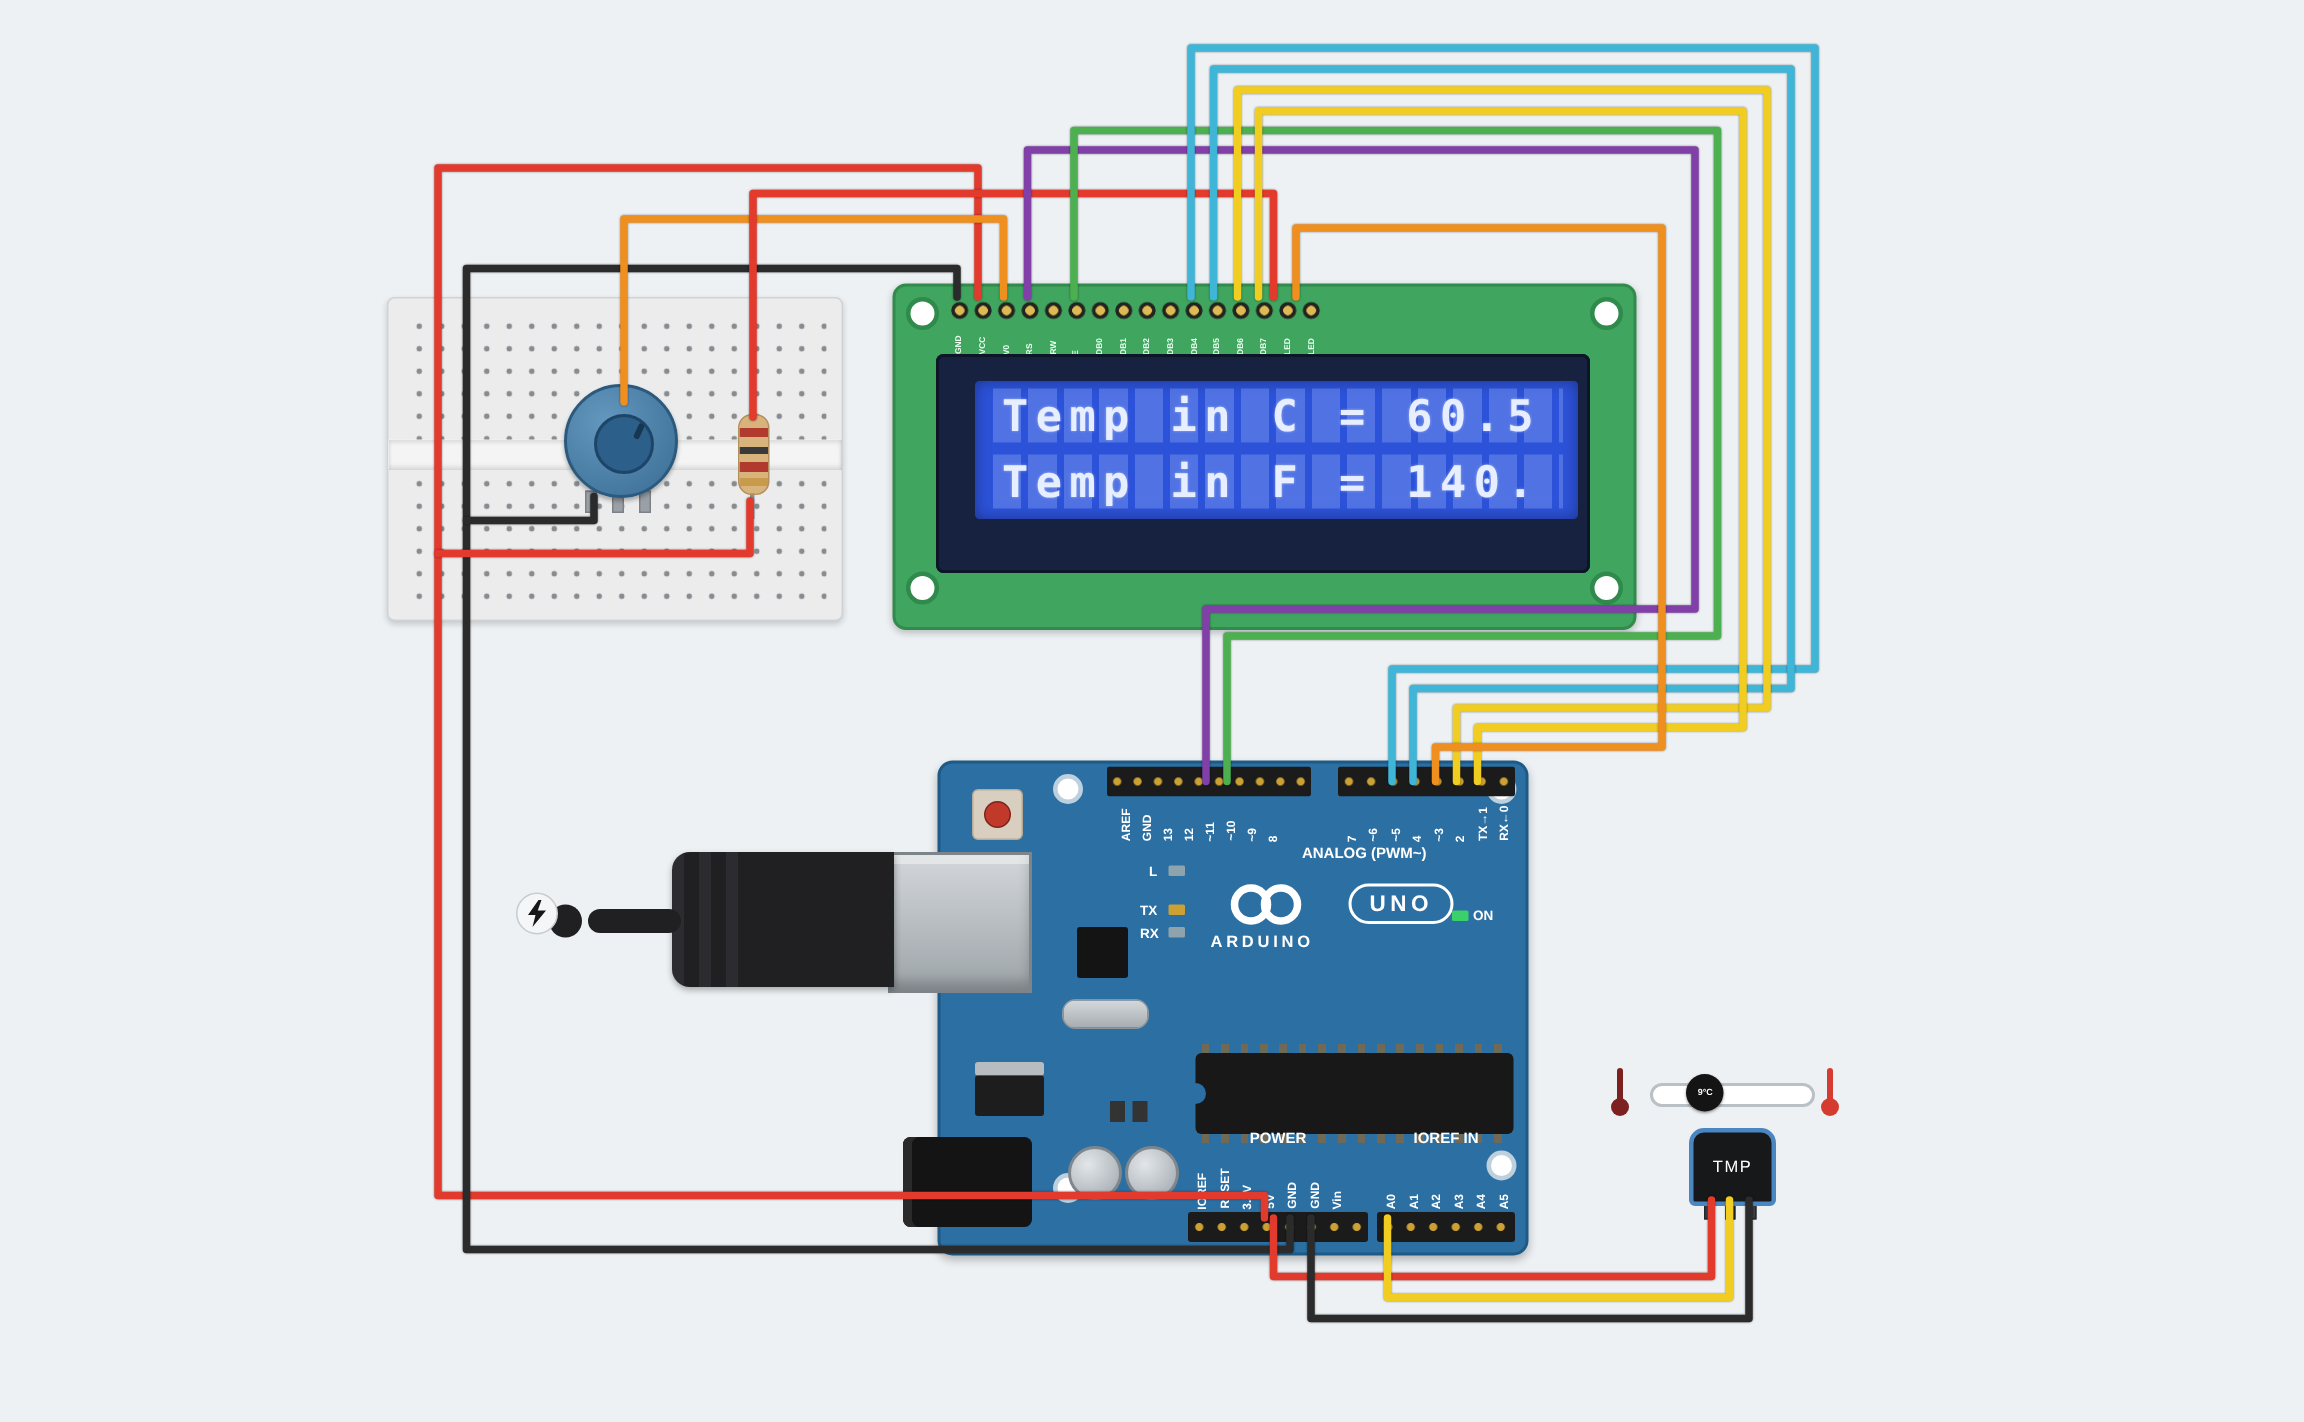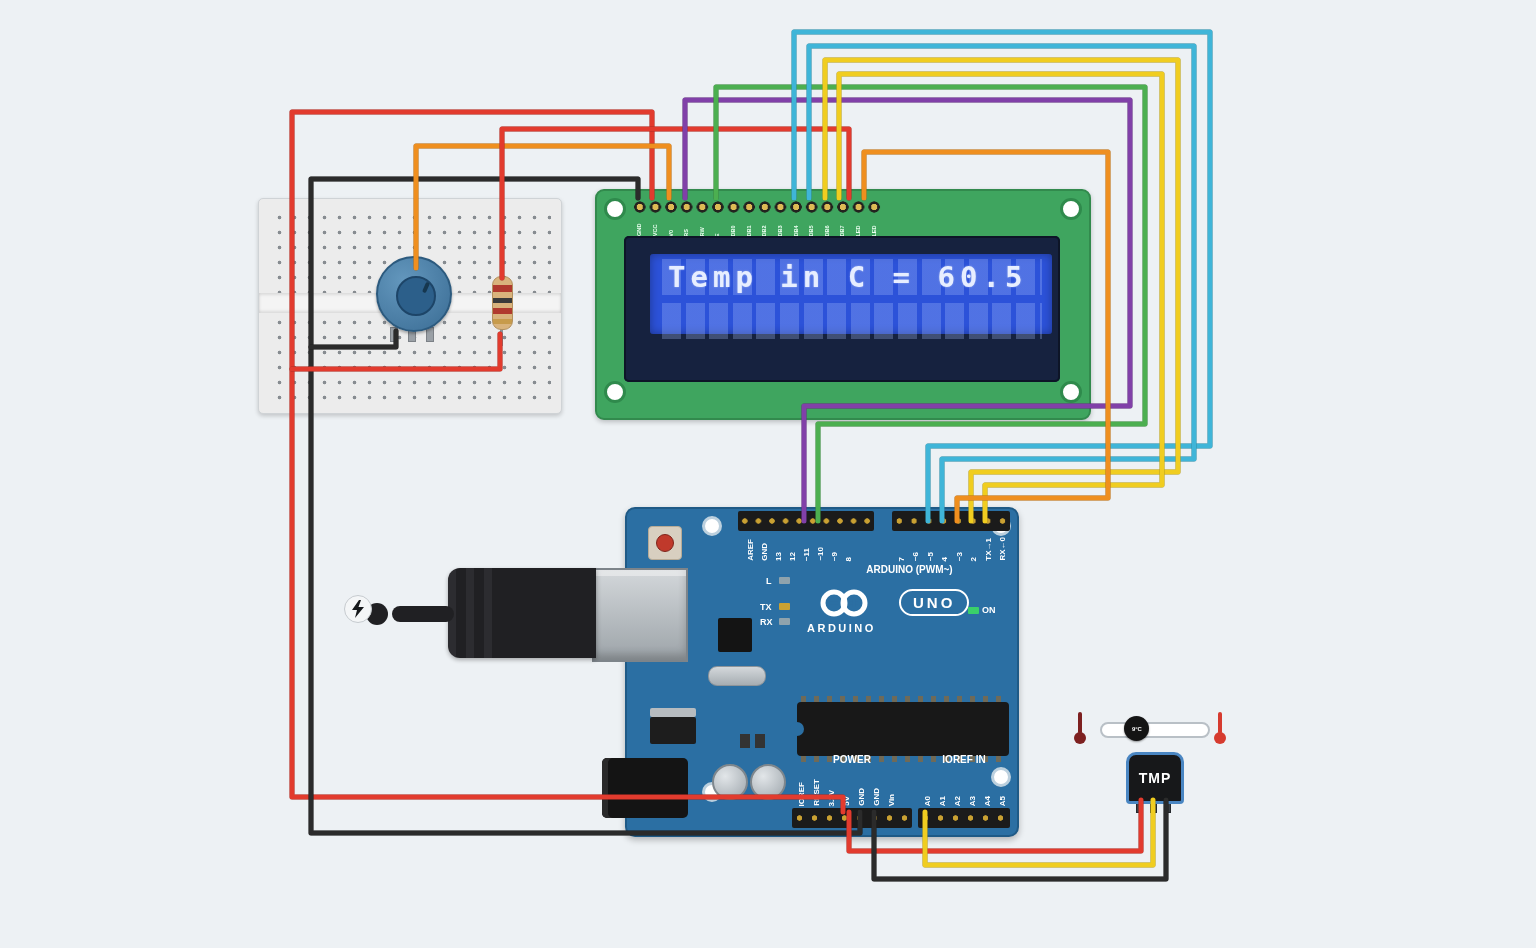--- a/index.html
+++ b/index.html
@@ -42,21 +42,21 @@
   .lcd-hole{position:absolute;width:16px;height:16px;border-radius:50%;background:#fff;border:3px solid #2f8a4c;}
   .lcd-pins{position:absolute;left:35px;top:8px;width:250px;height:16px;
             background-image:radial-gradient(circle at 7.8px 8px,#ddba54 3px,#23231f 3.3px 5.4px,transparent 5.8px);
             background-size:15.625px 16px;}
   .lcd-pinlabels{position:absolute;left:35px;top:25px;width:250px;height:22px;display:flex;}
   .lcd-pinlabels .vcell{flex:0 0 15.625px;}
   .lcd-pinlabels span{writing-mode:vertical-rl;transform:rotate(180deg) scale(.8);
             font-size:7px;font-weight:bold;color:#eafff0;}
   .lcd-bezel{position:absolute;left:27px;top:45px;width:436px;height:146px;background:#16223f;
              border-radius:5px;box-shadow:inset 0 0 0 2px #0d1527;}
-  .lcd-screen{position:absolute;left:26px;top:18px;width:402px;height:80px;background:#2c52d9;
+  .lcd-screen{position:absolute;left:26px;top:18px;width:402px;height:92px;background:#2c52d9;
               border-radius:3px;box-shadow:inset 0 0 10px rgba(0,0,0,.35);}
   .lcd-cellrow{position:absolute;left:12px;width:380px;height:36px;
                background:repeating-linear-gradient(90deg,rgba(175,198,255,.28) 0 19px,transparent 19px 23.6px);}
   .lcd-line{position:absolute;left:18px;font-family:"DejaVu Sans Mono",monospace;font-weight:bold;
             font-size:29px;letter-spacing:5px;color:#e7eeff;white-space:pre;text-shadow:0 0 2px rgba(220,232,255,.55);}
 
   
   .uno{position:absolute;left:625px;top:507px;width:390px;height:326px;background:#2b6fa3;
        border:2px solid #1f5a86;border-radius:10px;box-shadow:0 3px 6px rgba(0,0,0,.25);}
   .uno-hole{position:absolute;width:14px;height:14px;border-radius:50%;background:#fff;border:3px solid #bcd0de;}
@@ -99,21 +99,21 @@
             background-image:repeating-linear-gradient(90deg,#2c2c30 0 8px,#202023 8px 18px);
             background-size:44px 100%;background-repeat:no-repeat;box-shadow:0 2px 4px rgba(0,0,0,.3);}
   .usb-cable{position:absolute;left:392px;top:606px;width:62px;height:16px;background:#202023;border-radius:8px;}
   .usb-tip{position:absolute;left:366px;top:603px;width:22px;height:22px;background:#202023;border-radius:50%;}
   .bolt-badge{position:absolute;left:344px;top:595px;width:26px;height:26px;border-radius:50%;
               background:#f4f6f7;border:1px solid #c6cbcf;display:flex;align-items:center;justify-content:center;}
 
   
   .tmp{position:absolute;left:1126px;top:752px;width:52px;height:46px;background:#17181a;
        border:3px solid #4a86c2;border-radius:10px 10px 4px 4px;display:flex;align-items:center;justify-content:center;}
-  .tmp-label{color:#fff;font-weight:bold;font-size:14px;letter-spacing:1px;}
+  .tmp-label{color:#fff;font-weight:normal;font-size:11px;letter-spacing:1px;}
   .tmp-leg{position:absolute;width:5px;height:15px;background:#3c4146;border:1px solid #24282c;}
 
   
   .slider-track{position:absolute;left:1100px;top:722px;width:106px;height:12px;background:#fff;
                 border:2px solid #b9c0c6;border-radius:8px;}
   .slider-knob{position:absolute;left:1124px;top:716px;width:25px;height:25px;background:#141414;border-radius:50%;
                display:flex;align-items:center;justify-content:center;box-shadow:0 1px 2px rgba(0,0,0,.4);}
   .slider-knob span{color:#fff;font-size:7px;transform:scale(.85);font-weight:bold;}
 
   
@@ -201,20 +201,21 @@
         <div class="vcell">
           <span>LED</span>
         </div>
       </div>
 
     <div class="lcd-bezel">
       <div class="lcd-screen">
         <div class="lcd-cellrow" style="top:5px;"></div>
         <div class="lcd-cellrow" style="top:49px;"></div>
         <div class="lcd-line" style="top:6px;">Temp in C = 60.5</div>
+        <div class="lcd-line" style="top:50px;">Temp in F = 140.</div>
       </div>
     </div>
   </div>
 
   <div class="uno">
     <div class="uno-hole" style="left:75px;top:7px;"></div>
     <div class="uno-hole" style="left:364px;top:7px;"></div>
     <div class="uno-hole" style="left:364px;top:258px;"></div>
     <div class="uno-hole" style="left:75px;top:273px;"></div>
 
@@ -269,21 +270,21 @@
           <span>2</span>
         </div>
         <div class="vcell">
           <span>TX→1</span>
         </div>
         <div class="vcell">
           <span>RX←0</span>
         </div>
       </div>
 
-    <div class="uno-smalltext" style="left:185px;top:55px;width:195px;">ARDUINO (PWM~)</div>
+    <div class="uno-smalltext" style="left:185px;top:55px;width:195px;">ANALOG (PWM~)</div>
 
     <div class="reset-btn">
       <div class="reset-cap"></div>
     </div>
 
     <div class="led-label" style="left:139px;top:67px;">L</div>
     <div class="led-dot" style="left:152px;top:68px;background:#8fa3ad;"></div>
     <div class="led-label" style="left:133px;top:93px;">TX</div>
     <div class="led-dot" style="left:152px;top:94px;background:#caa132;"></div>
     <div class="led-label" style="left:133px;top:108px;">RX</div>

